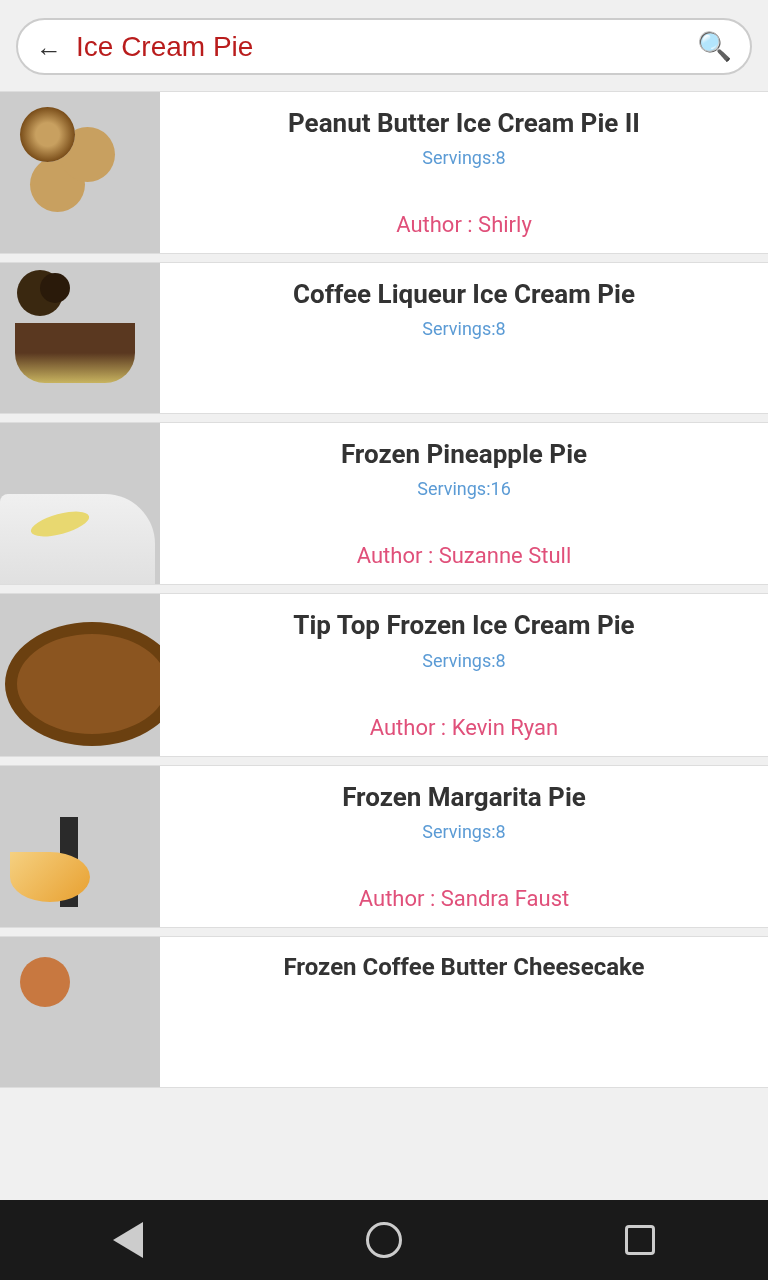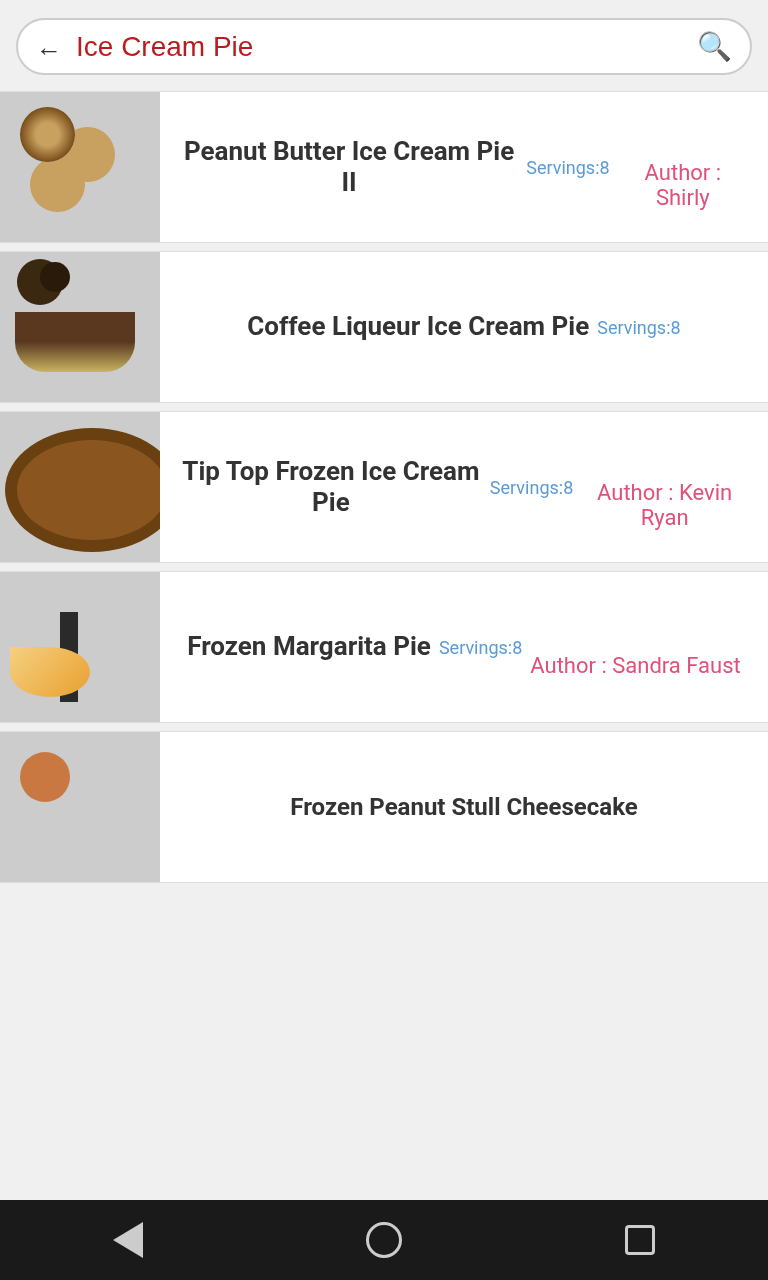--- a/index.html
+++ b/index.html
@@ -177,22 +177,21 @@
       position: absolute;
       top: 20px; left: 20px;
       width: 50px; height: 50px;
       border-radius: 50%;
       background: #c87840;
     }
 
     .recipe-info {
       flex: 1;
       display: flex;
-      flex-direction: row;
-      justify-content: center;
+      flex-direction: column;
       align-items: center;
       padding: 16px 20px;
       text-align: center;
       gap: 8px;
     }
 
     .recipe-title {
       font-size: 26px;
       font-weight: 700;
       color: #333;
@@ -283,20 +282,28 @@
   </div>
 
   <div class="recipe-item">
     <div class="thumb thumb-coffee"></div>
     <div class="recipe-info">
       <div class="recipe-title">Coffee Liqueur Ice Cream Pie</div>
       <div class="recipe-servings">Servings:8</div>
     </div>
   </div>
 
+  <div class="recipe-item">
+    <div class="thumb thumb-pineapple"></div>
+    <div class="recipe-info">
+      <div class="recipe-title">Frozen Pineapple Pie</div>
+      <div class="recipe-servings">Servings:16</div>
+      <div class="recipe-author">Author : Suzanne Stull</div>
+    </div>
+  </div>
 
   <div class="recipe-item">
     <div class="thumb thumb-toffee"></div>
     <div class="recipe-info">
       <div class="recipe-title">Tip Top Frozen Ice Cream Pie</div>
       <div class="recipe-servings">Servings:8</div>
       <div class="recipe-author">Author : Kevin Ryan</div>
     </div>
   </div>
 
@@ -305,21 +312,21 @@
     <div class="recipe-info">
       <div class="recipe-title">Frozen Margarita Pie</div>
       <div class="recipe-servings">Servings:8</div>
       <div class="recipe-author">Author : Sandra Faust</div>
     </div>
   </div>
 
   <div class="recipe-item partial">
     <div class="thumb thumb-pbc"></div>
     <div class="recipe-info">
-      <div class="recipe-title">Frozen Peanut Stull Cheesecake</div>
+      <div class="recipe-title">Frozen Coffee Butter Cheesecake</div>
     </div>
   </div>
 
 </div>
 
 <div class="bottom-nav">
   <div class="nav-btn">
     <div class="nav-back-triangle"></div>
   </div>
   <div class="nav-btn">

